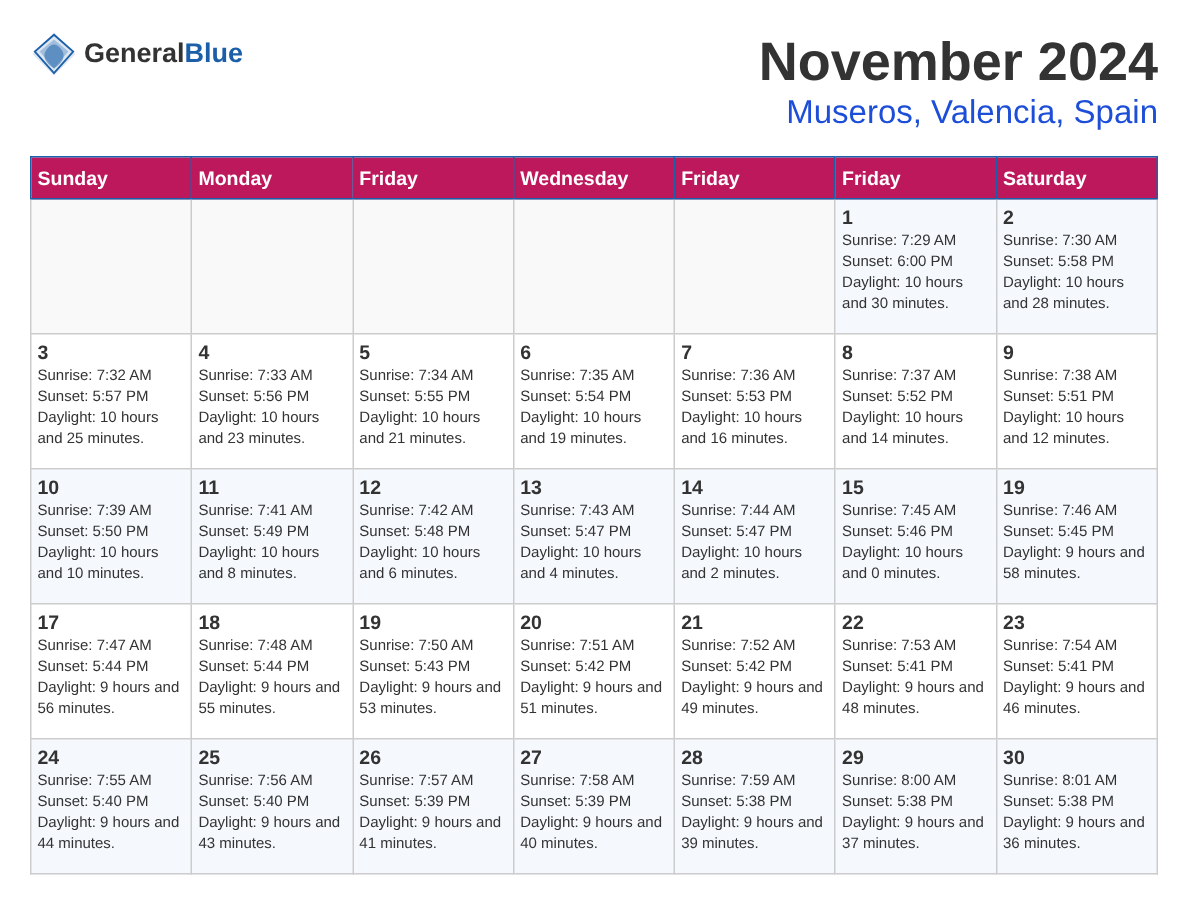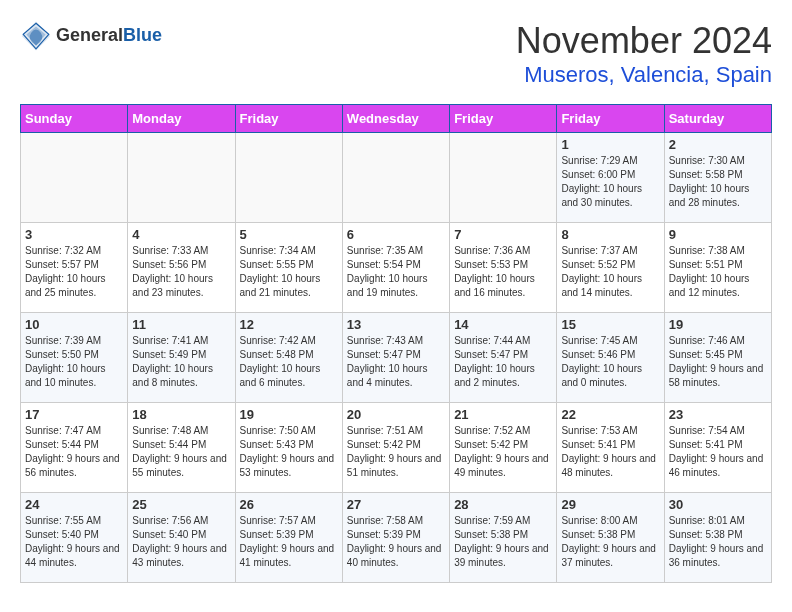--- a/index.html
+++ b/index.html
@@ -30,33 +30,33 @@
     .logo-icon {
       width: 32px;
       height: 32px;
     }
     .title-block {
       text-align: right;
     }
     .month-title {
       font-size: 36px;
       color: #333;
-      font-weight: normal;
+      font-weight: bold;
     }
     .location {
       font-size: 22px;
       color: #1d4ed8;
     }
     table {
       width: 100%;
       border-collapse: collapse;
       table-layout: fixed;
     }
     thead tr th {
-      background-color: #d946ef;
+      background-color: #be185d;
       color: #fff;
       padding: 6px 4px;
       text-align: left;
       font-size: 13px;
       font-weight: bold;
       border: 1px solid #1a5fa8;
     }
     tbody tr td {
       border: 1px solid #ccc;
       vertical-align: top;

